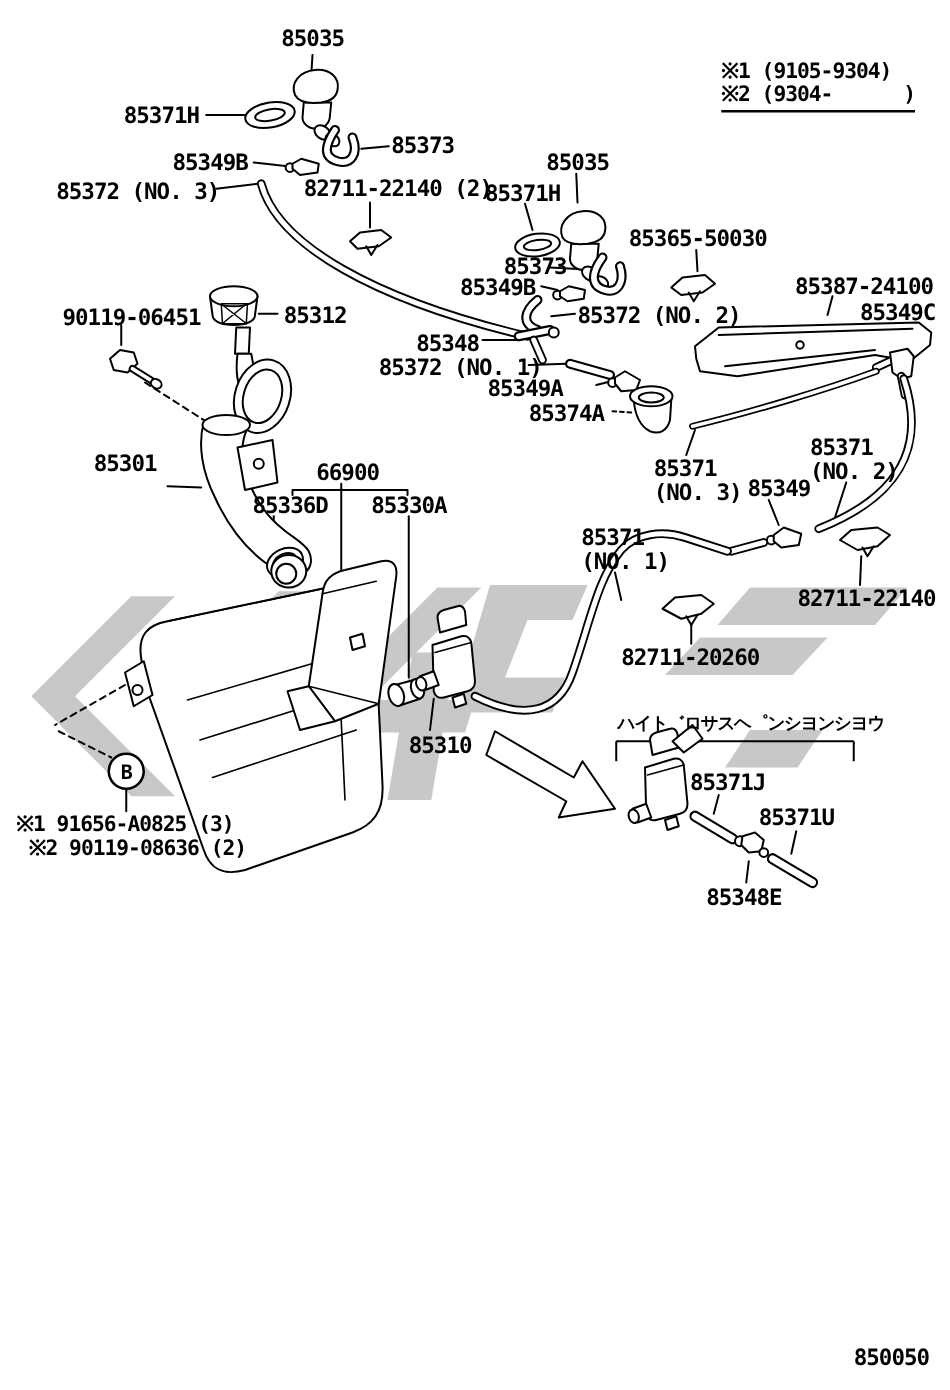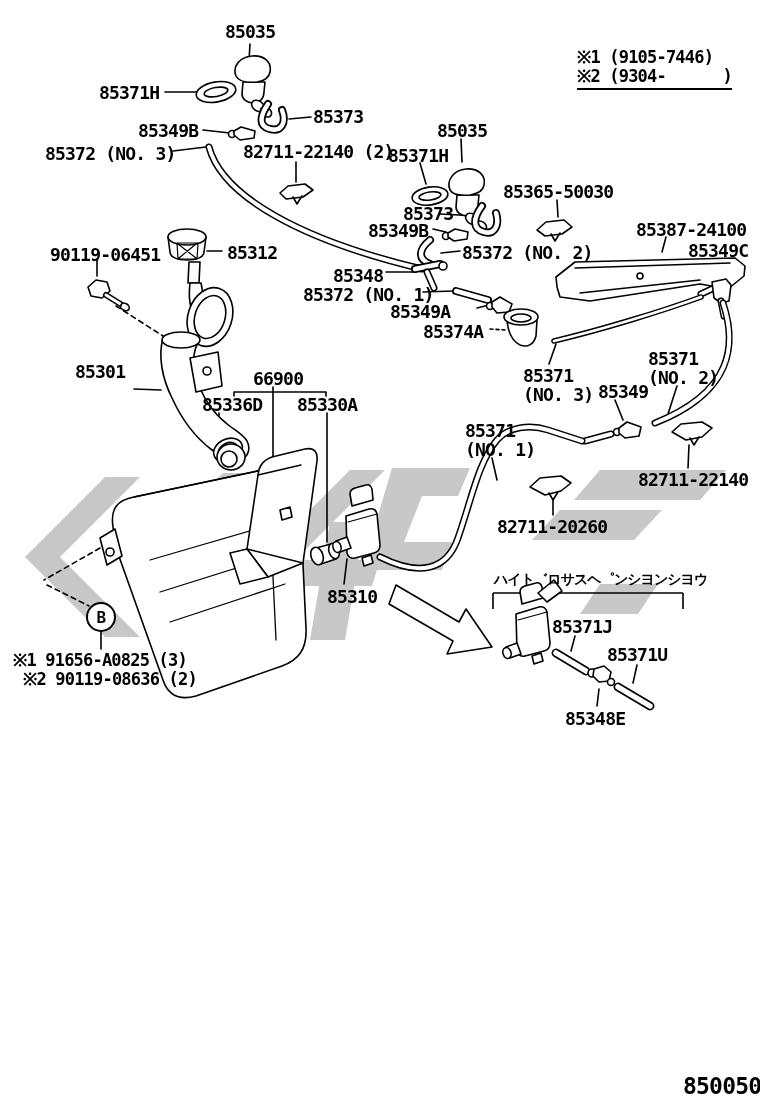--- a/index.html
+++ b/index.html
@@ -10,21 +10,21 @@
   .part-label{position:absolute;font-weight:bold;font-size:18px;line-height:19px;
       letter-spacing:-0.8px;color:#000;white-space:pre;}
   .note-block{position:absolute;font-weight:bold;font-size:17px;line-height:19px;
       letter-spacing:-0.8px;color:#000;white-space:pre;}
   #revision-note{left:577px;top:48px;padding-bottom:2px;border-bottom:2px solid #000;}
   #legend-note-1{left:13px;top:651px;text-align:center;}
   #legend-note-2{left:23px;top:670px;}
   #usage-note{left:494px;top:570px;font-size:14px;letter-spacing:-1px;
       font-family:"DejaVu Sans","Liberation Sans",sans-serif;font-weight:bold;}
   #balloon-label{left:89px;top:608px;width:24px;text-align:center;font-size:16px;}
-  #figure-code{left:683px;top:1077px;font-size:23px;}
+  #figure-code{left:683px;top:1077px;font-size:18px;}
 </style>
 </head>
 <body>
 
 <div id="stage">
 
 <svg id="art" width="760" height="1112" viewBox="0 0 760 1112">
 
   <g fill="#c8c8c8" stroke="none">
     <path d="M140,477 L60,557 L140,637 L105,637 L25,557 L105,477 Z"></path>
@@ -353,21 +353,21 @@
       <div class="part-label" style="left: 465px; top: 421px;">85371
 (NO. 1)</div>
       <div class="part-label" style="left: 497px; top: 517px;">82711-20260</div>
       <div class="part-label" style="left: 638px; top: 470px;">82711-22140</div>
       <div class="part-label" style="left: 327px; top: 587px;">85310</div>
       <div class="part-label" style="left: 552px; top: 617px;">85371J</div>
       <div class="part-label" style="left: 607px; top: 645px;">85371U</div>
       <div class="part-label" style="left: 565px; top: 709px;">85348E</div>
     </div>
 
-  <div id="revision-note" class="note-block"><span>※1 (9105-7446)</span>
+  <div id="revision-note" class="note-block"><span>※1 (9105-9304)</span>
 <span>※2 (9304-      )</span></div>
 
   <div id="balloon-label" class="note-block">B</div>
   <div id="legend-note-1" class="note-block">※1 91656-A0825 (3)</div>
   <div id="legend-note-2" class="note-block">※2 90119-08636 (2)</div>
 
   <div id="usage-note" class="note-block">ハイト゛ロサスヘ゜ンシヨンシヨウ</div>
 
   <div id="figure-code" class="part-label">850050</div>
 </div>

